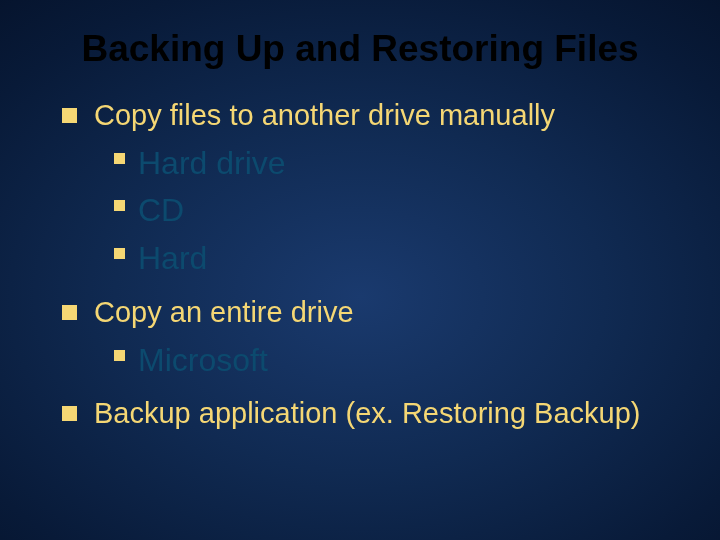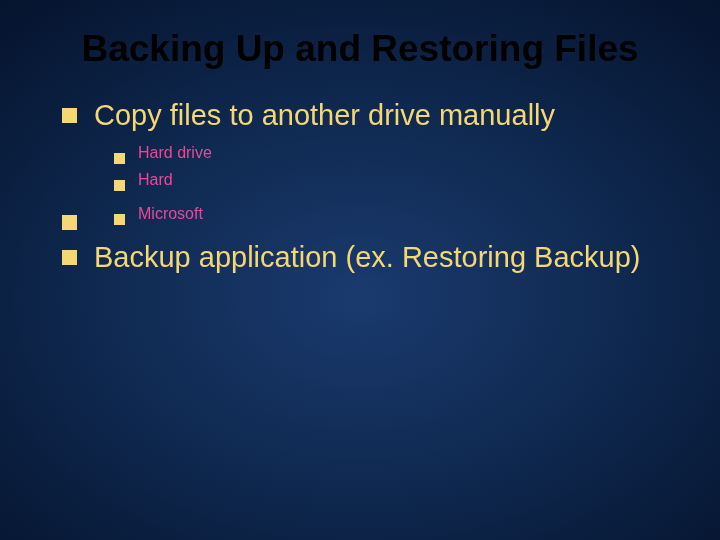--- a/index.html
+++ b/index.html
@@ -54,22 +54,22 @@
     background: #f5d774;
   }
   ul.lvl2 {
     list-style: none;
     margin: 10px 0 14px 0;
     padding: 0 0 0 18px;
   }
   ul.lvl2 > li {
     position: relative;
     padding-left: 26px;
-    font-size: 16px;
-    color: #ec4899;
+    font-size: 32px;
+    color: #0c4a6e;
     margin-bottom: 6px;
     line-height: 1.3;
   }
   ul.lvl2 > li::before {
     content: "";
     position: absolute;
     left: 2px;
     top: 10px;
     width: 11px;
     height: 11px;
@@ -84,26 +84,30 @@
 
   <ul class="lvl1">
 
     <li>
       <span>Copy files to another drive manually</span>
       <ul class="lvl2">
         <li>
           <span>Hard drive</span>
         </li>
         <li>
+          <span>CD</span>
+        </li>
+        <li>
           <span>Hard</span>
         </li>
       </ul>
     </li>
 
     <li>
+      <span>Copy an entire drive</span>
       <ul class="lvl2">
         <li>
           <span>Microsoft</span>
         </li>
       </ul>
     </li>
 
     <li>
       <span>Backup application (ex. Restoring Backup)</span>
     </li>

